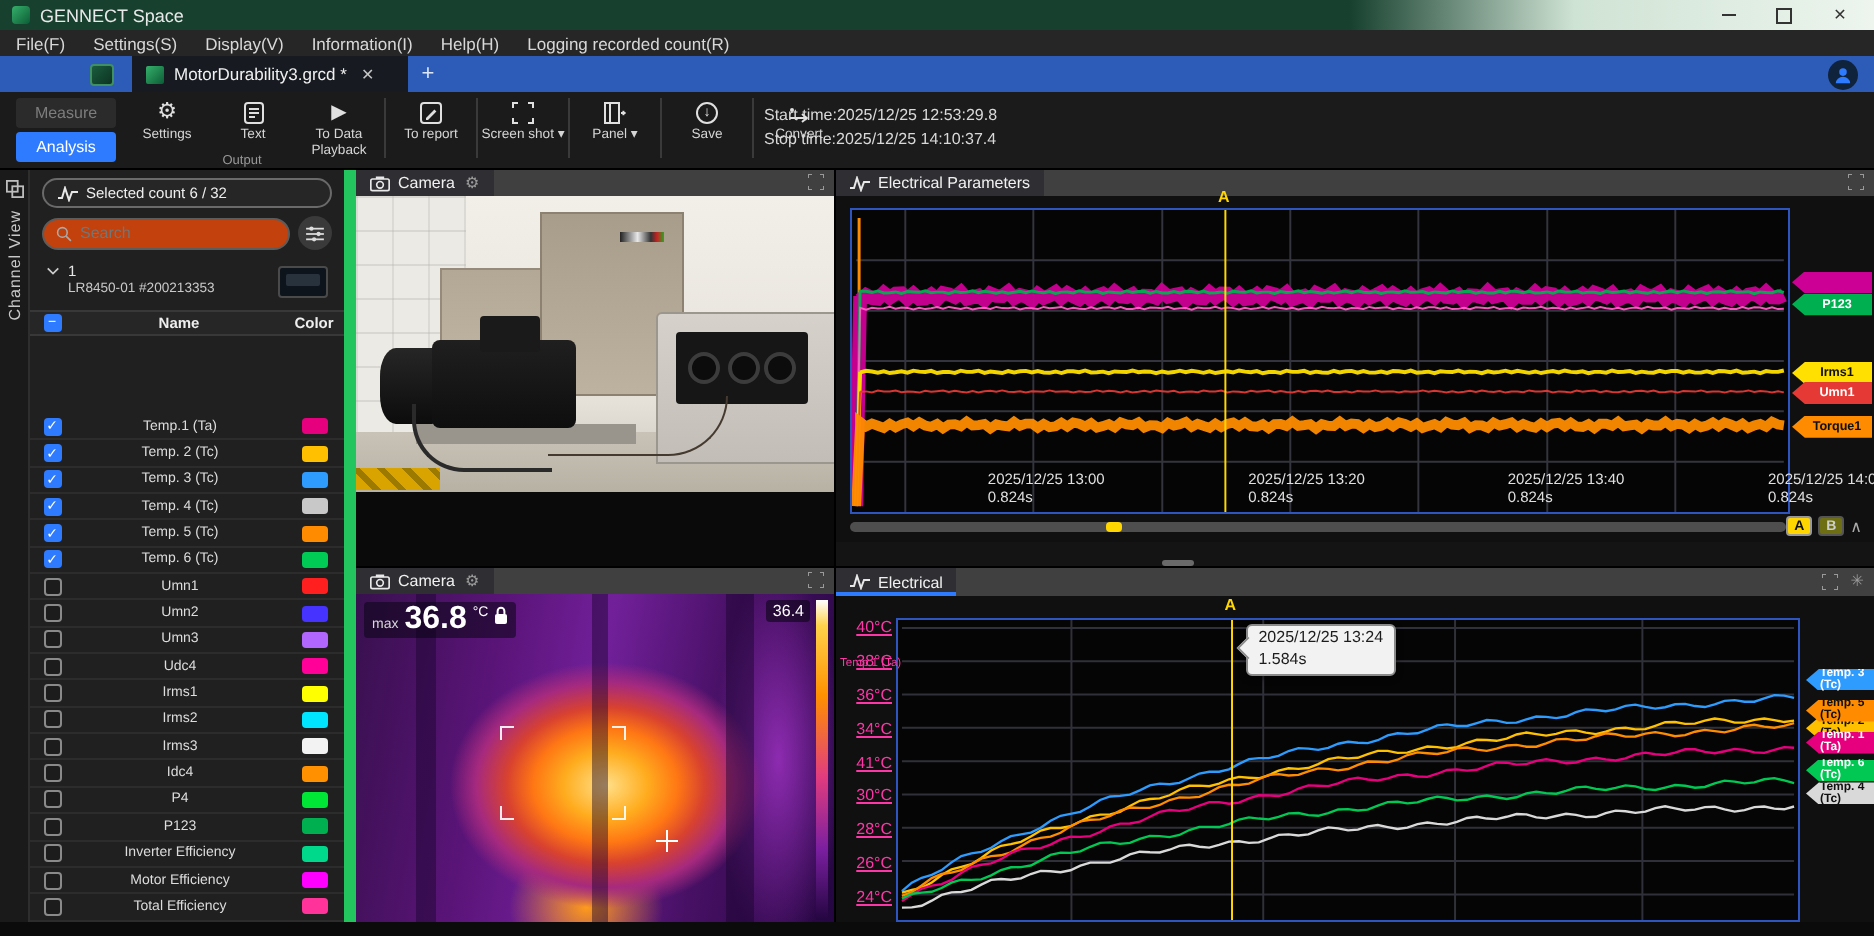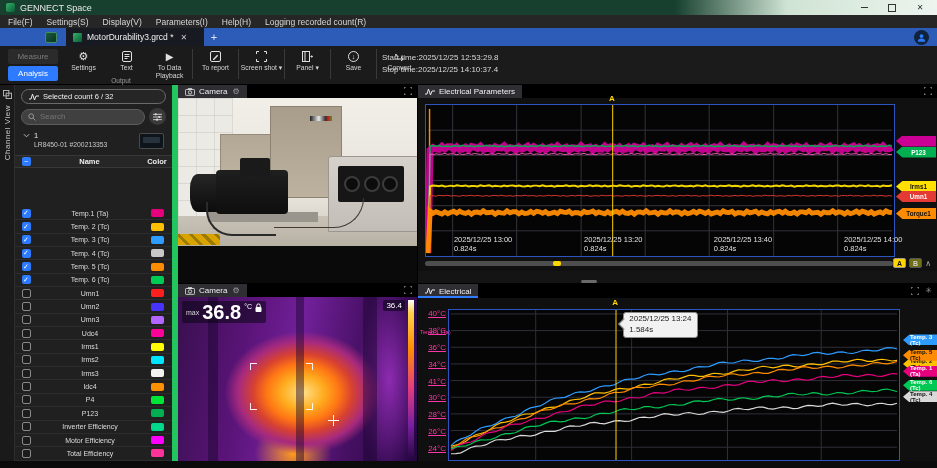--- a/index.html
+++ b/index.html
@@ -55,21 +55,21 @@
   .rail { width:15px; background:#1a1a1a; border-right:1px solid #2e2e2e; display:flex; flex-direction:column; align-items:center; padding-top:5px; }
   .rail .ric { color:#bdbdbd; margin-bottom:6px; }
   .rail .rlabel { writing-mode:vertical-rl; transform:rotate(180deg); font-size:8px; color:#c8c8c8; letter-spacing:.5px; }
 
   
   .chpanel { width:163px; background:#202020; border-right:6px solid #22c55e; position:relative; }
   .count-pill { margin:4px 6px 0 6px; height:15px; border:1px solid #6a6a6a; border-radius:8px; background:#262626;
                 display:flex; align-items:center; gap:4px; padding:0 7px; }
   .count-pill .txt { font-size:7.5px; color:#eee; white-space:nowrap; }
   .search-row { margin:4px 6px 0 6px; display:flex; align-items:center; gap:4px; }
-  .search-box { flex:1; height:16px; border:1px solid #5c5c5c; border-radius:9px; background:#404040; display:flex; align-items:center; padding:0 6px; gap:4px; }
+  .search-box { flex:1; height:16px; border:1px solid #5c5c5c; border-radius:9px; background:#c2410c; display:flex; align-items:center; padding:0 6px; gap:4px; }
   .search-box input { flex:1; background:transparent; border:none; outline:none; color:#ddd; font-size:8px; width:70px; font-family:"Liberation Sans",sans-serif; }
   .filter-btn { width:17px; height:17px; border-radius:50%; background:#3a3a3a; display:flex; align-items:center; justify-content:center; }
   .group-row { margin:6px 6px 0 8px; display:flex; align-items:flex-start; gap:4px; position:relative; }
   .group-text { font-size:7.5px; color:#e8e8e8; line-height:1.3; }
   .group-text .dev { font-size:6.8px; color:#c9c9c9; }
   .thumb { position:absolute; right:2px; top:2px; width:25px; height:16px; background:#0d141b; border:1px solid #4a4a4a; border-radius:2px; }
   .thumb::after { content:""; display:block; margin:3px 3px 0 3px; height:6px; background:#27323d; border-radius:1px; }
   .chead { margin-top:5px; height:13px; display:flex; align-items:center; background:#262626; border-top:1px solid #383838; border-bottom:1px solid #383838; }
   .chead .cb { width:22px; display:flex; justify-content:center; }
   .chead .nm { flex:1; text-align:center; font-size:7.5px; font-weight:bold; color:#eee; }
@@ -79,21 +79,21 @@
   .chk.off { background:#1c1c1c; border:1px solid #8a8a8a; }
   .chk.hdr { background:#2f7bff; }
   .rows { overflow:hidden; position:absolute; top:122px; bottom:0; left:0; right:0; }
   .crow { height:13.35px; display:flex; align-items:center; border-bottom:1px solid #2c2c2c; }
   .crow .cb { width:22px; display:flex; justify-content:center; }
   .crow .nm { flex:1; text-align:center; font-size:7px; color:#ddd; white-space:nowrap; }
   .swatch { width:13px; height:8px; border-radius:2px; margin:0 8px; }
 
   
   .centercol { width:240px; display:flex; flex-direction:column; border-right:1px solid #000; }
-  .panel-header { height:13px; background:#000000; display:flex; align-items:center; position:relative; }
+  .panel-header { height:13px; background:#404040; display:flex; align-items:center; position:relative; }
   .ph-tab { height:13px; background:#2f2f33; display:flex; align-items:center; gap:4px; padding:0 7px; }
   .ph-tab .pt { font-size:8px; color:#f0f0f0; white-space:nowrap; }
   .ph-gear { font-size:8px; color:#9a9a9a; margin-left:1px; }
   .ph-right { position:absolute; right:5px; top:2px; display:flex; gap:6px; color:#9a9a9a; }
   .photo-panel { height:198px; position:relative; overflow:hidden; }
   .thermal-panel { height:178px; position:relative; overflow:hidden; border-top:1px solid #000; }
 
   
   .photo { position:absolute; left:0; top:13px; width:240px; height:185px; background:linear-gradient(180deg,#f2efe9 0%,#e6e2da 55%,#d4cfc6 70%); }
   .ph-tiles { position:absolute; left:0; top:0; width:55px; height:150px;
@@ -117,40 +117,40 @@
   
   .thermal { position:absolute; left:0; top:13px; width:240px; height:165px;
      background:
        radial-gradient(95px 75px at 52% 58%, #ffe08a 0%, #ffad1f 22%, #ff7714 38%, #d8422f 52%, #a62a7e 68%, rgba(90,20,120,0) 82%),
        radial-gradient(55px 45px at 48% 95%, #ff9b1c 0%, rgba(170,60,140,0) 70%),
        radial-gradient(40px 120px at 88% 50%, #8d2bb0 0%, rgba(70,16,100,0) 80%),
        linear-gradient(100deg, #38104e 0%, #5a1478 28%, #72209a 48%, #471064 72%, #240640 100%); }
   .th-band { position:absolute; top:0; height:165px; background:rgba(25,4,45,.45); }
   .th-chip { position:absolute; left:4px; top:4px; display:flex; align-items:flex-start; gap:3px; background:rgba(10,5,20,.55); padding:1px 4px; border-radius:2px; }
   .th-max { font-size:7px; color:#d8d8d8; margin-top:7px; }
-  .th-val { font-size:20px; font-weight:bold; color:#fff; line-height:1; }
+  .th-val { font-size:16px; font-weight:bold; color:#fff; line-height:1; }
   .th-unit { font-size:7px; color:#fff; margin-top:1px; }
   .th-scale-val { position:absolute; right:13px; top:3px; background:rgba(10,5,20,.6); color:#fff; font-size:8px; padding:1px 3px; border-radius:2px; }
   .th-bar { position:absolute; right:4px; top:3px; width:6px; height:160px;
      background:linear-gradient(180deg,#ffffff 0%,#ffd24a 8%,#ff9000 30%,#e23c7e 55%,#7a1fa0 78%,#240640 100%); }
   .th-cross { position:absolute; left:150px; top:118px; width:11px; height:11px; }
   .th-cross::before { content:""; position:absolute; left:5px; top:0; width:1px; height:11px; background:#fff; }
   .th-cross::after { content:""; position:absolute; left:0; top:5px; width:11px; height:1px; background:#fff; }
   .bracket { position:absolute; width:7px; height:7px; border:0 solid rgba(255,255,255,.9); }
 
   
   .rightcol { width:519px; display:flex; flex-direction:column; position:relative;gap:12px; }
   .elec-panel { height:198px; position:relative; background:#101010; }
   .temp-panel { height:178px; position:relative; background:#101010; border-top:1px solid #000; }
   .ph-tab.underline { box-shadow:inset 0 -2px 0 #2f7bff; }
 
   .chartwrap { position:relative; }
   .plot { position:absolute; background:#050505; border:1px solid #2e54c0; }
   .cursor-A { position:absolute; font-size:8px; font-weight:bold; color:#ffd600; z-index:5; }
-  .xtick { position:absolute; font-size:7.5px; color:#e0e0e0; line-height:1.25; white-space:nowrap; }
+  .xtick { position:absolute; font-size:7.5px; color:#e0e0e0; line-height:1.25; white-space:nowrap;padding-left:40px; }
   .tag { position:absolute; height:11px; display:flex; align-items:center; justify-content:center;
          font-size:6.3px; font-weight:bold; padding:0 2px 0 7px; width:40px;
          clip-path:polygon(0% 50%, 16% 0%, 100% 0%, 100% 100%, 16% 100%); }
   .scroll-row { position:absolute; left:0; right:0; bottom:0; height:14px; display:flex; align-items:center; }
   .scroll-track { position:absolute; left:7px; width:468px; top:4px; height:5px; border-radius:3px; background:#4e4e4e; }
   .scroll-mark { position:absolute; top:0; width:8px; height:5px; background:#ffd600; border-radius:2px; }
   .ab-btns { position:absolute; right:6px; top:1px; display:flex; gap:3px; align-items:center; }
   .ab { width:13px; height:10px; border-radius:2px; font-size:7px; font-weight:bold; display:flex; align-items:center; justify-content:center; }
   .ab.a { background:#ffd600; color:#111; border:1px solid #999; }
   .ab.b { background:#6e6e14; color:#cfcfcf; border:1px solid #555; }
@@ -176,21 +176,21 @@
   <div class="corner-light">
     <span class="wbtn min"></span>
     <span class="wbtn max"></span>
     <span class="wbtn">✕</span>
   </div>
 
   <div class="menubar">
       <span>File(F)</span>
       <span>Settings(S)</span>
       <span>Display(V)</span>
-      <span>Parameters(I)</span>
+      <span>Information(I)</span>
       <span>Help(H)</span>
       <span>Logging recorded count(R)</span>
     </div>
 
   <div class="tabbar">
     <div class="home-tab">
         <span class="home-logo"></span>
       </div>
     <div class="doc-tab">
       <span class="tico"></span>

